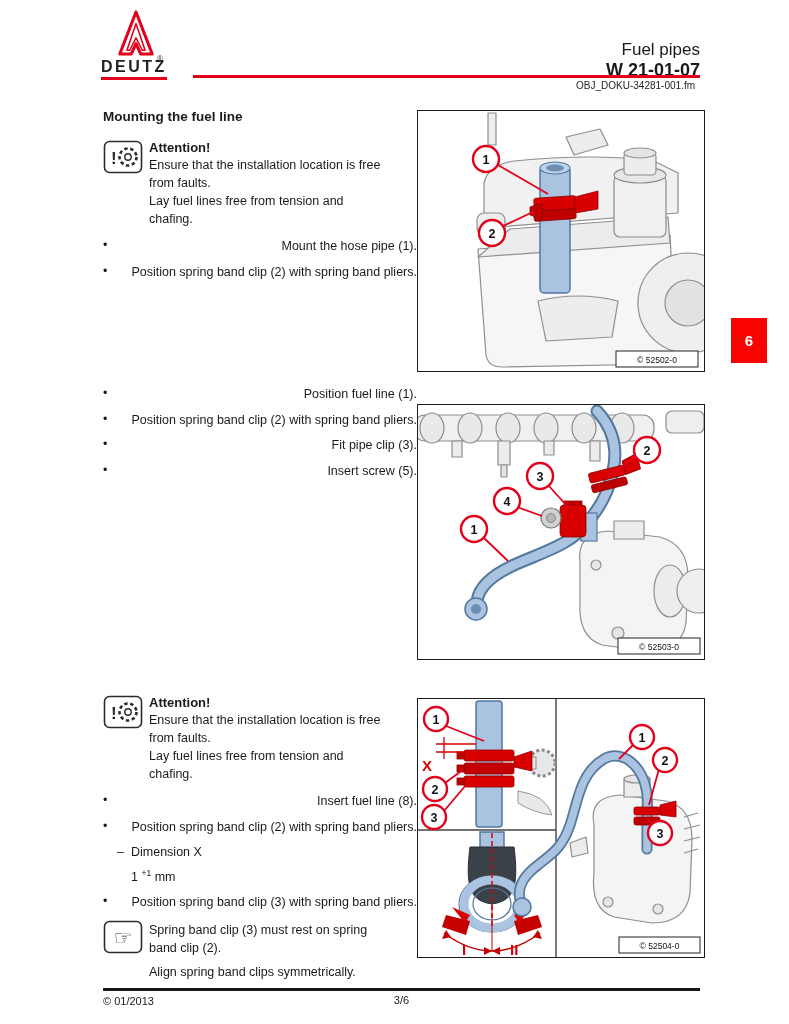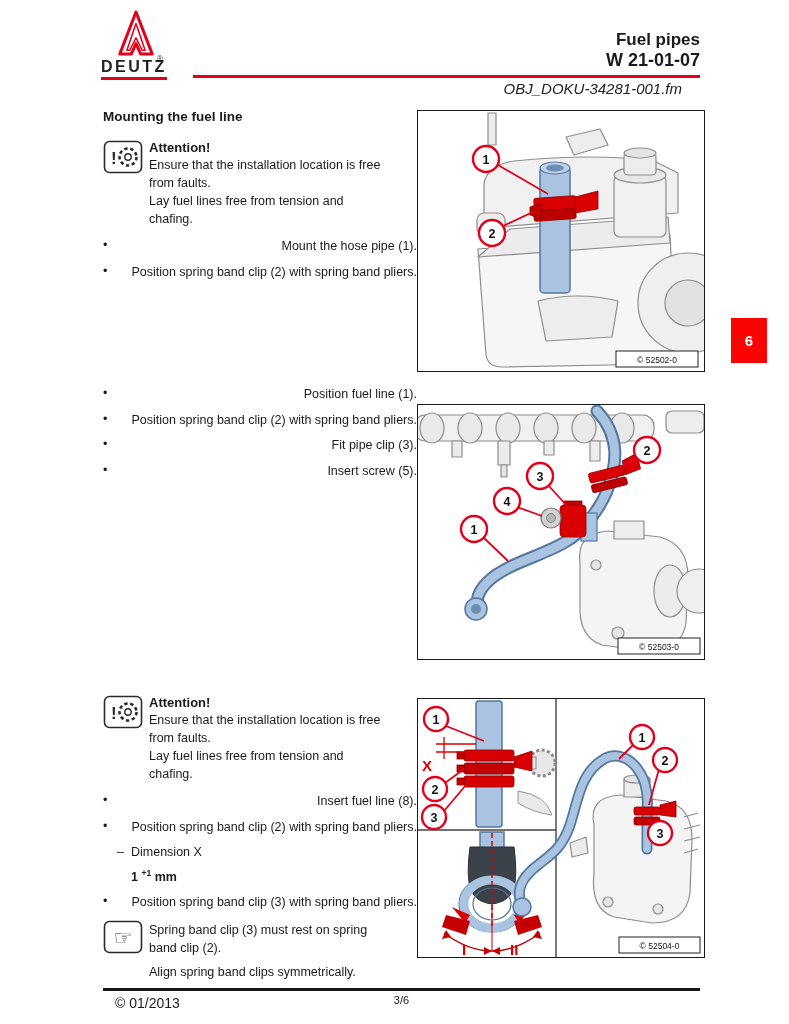--- a/index.html
+++ b/index.html
@@ -6,43 +6,43 @@
   .page{position:relative;width:789px;height:1024px;background:#fff;overflow:hidden;
         font-family:"Liberation Sans","DejaVu Sans",sans-serif;color:#1a1a1a;}
 
   
   .logo{position:absolute;left:101px;top:10px;width:70px;}
   .logo-tri{display:block;margin-left:14px;}
   .logo-reg{position:absolute;left:56px;top:44px;font-size:8px;color:#333;}
   .logo-word{font-size:16px;font-weight:800;letter-spacing:2.5px;color:#222;margin-top:0px;}
   .logo-bar{height:2.5px;background:#e2001a;width:66px;margin-top:1px;}
   .hdr-right{position:absolute;right:89px;top:30px;text-align:right;}
-  .hdr-title{font-size:17px;font-weight:bold;line-height:1.15;}
+  .hdr-title{font-size:17px;font-weight:normal;line-height:1.15;margin-top:10px;}
   .hdr-code{font-size:18px;font-weight:bold;line-height:1.2;}
   .hdr-rule{position:absolute;left:193px;top:75px;width:507px;height:2.5px;background:#e2001a;}
-  .hdr-file{position:absolute;right:107px;top:80px;font-size:15px;color:#222;font-style:italic;}
+  .hdr-file{position:absolute;right:94px;top:80px;font-size:10px;color:#222;}
 
   
   .tab6{position:absolute;left:731px;top:318px;width:36px;height:45px;background:#fb0303;
         color:#fff;font-size:15px;font-weight:bold;display:flex;align-items:center;justify-content:center;}
 
   
   .sec{position:absolute;left:103px;width:314px;font-size:12.5px;line-height:1.4;}
   .h1{font-size:13.5px;font-weight:bold;margin:0 0 13px 0;}
   .attn{display:flex;margin-bottom:10px;}
   .attn-icon{flex:0 0 40px;width:40px;height:34px;margin-right:6px;}
   .attn-body{padding-top:0px;}
   .attn-title{font-size:13px;font-weight:bold;line-height:1.25;}
   .attn-line{line-height:1.44;}
   ul.blt{list-style:none;margin:10px 0 0 0;padding:0;}
   ul.blt li{position:relative;padding-left:11px;margin-bottom:8px;white-space:nowrap;text-align:right;}
   ul.blt li::before{content:"\2022";position:absolute;left:0;top:-1px;}
   .dash{position:relative;margin:0 0 6px 14px;padding-left:14px;}
   .dash::before{content:"\2013";position:absolute;left:0;}
-  .dim{margin:0 0 8px 28px;font-weight:bold;}
+  .dim{margin:0 0 8px 28px;}
   .dim sup{font-size:8.5px;}
   .note{display:flex;margin:4px 0 6px 0;}
   .note-icon{flex:0 0 40px;width:40px;height:34px;margin-right:6px;}
   .note-body{padding-top:1px;}
   .note-line{line-height:1.44;}
   .note-p2{margin-top:6px;}
 
   
   .fig{position:absolute;left:417px;width:286px;border:1.3px solid #1a1a1a;background:#fff;}
   .fig svg{display:block;}
@@ -52,21 +52,21 @@
   .cap-box{fill:#fff;stroke:#222;stroke-width:1;}
   .cap-t{font:8.5px "Liberation Sans",sans-serif;fill:#111;text-anchor:middle;}
   .eng{stroke:#8e8e8e;stroke-width:1.2;fill:#f3f3f3;stroke-linejoin:round;}
   .pipe-fill{fill:#a9c3e0;stroke:#54789e;stroke-width:1.5;}
   .clip{fill:#d80000;stroke:#8f0000;stroke-width:0.8;}
   .red-dim{stroke:#d80000;stroke-width:1.3;fill:none;}
   .red-lbl{font:bold 15px "Liberation Sans",sans-serif;fill:#d80000;}
 
   
   .footer{position:absolute;left:103px;top:988px;width:597px;border-top:3px solid #161616;}
-  .foot-copy{position:absolute;left:12px;top:4px;font-size:14px;}
+  .foot-copy{position:absolute;left:0;top:4px;font-size:11px;}
   .foot-page{position:absolute;left:0;right:0;top:3px;text-align:center;font-size:11px;}
 </style>
 </head>
 <body>
 
 <div class="page">
 
   <div class="logo">
     <svg class="logo-tri" width="42" height="48" viewBox="0 0 44 50">
       <path d="M22 2 L5 46 H17 L22 35 L27 46 H39 Z" fill="none" stroke="#e2001a" stroke-width="3.2" stroke-linejoin="round"></path>

